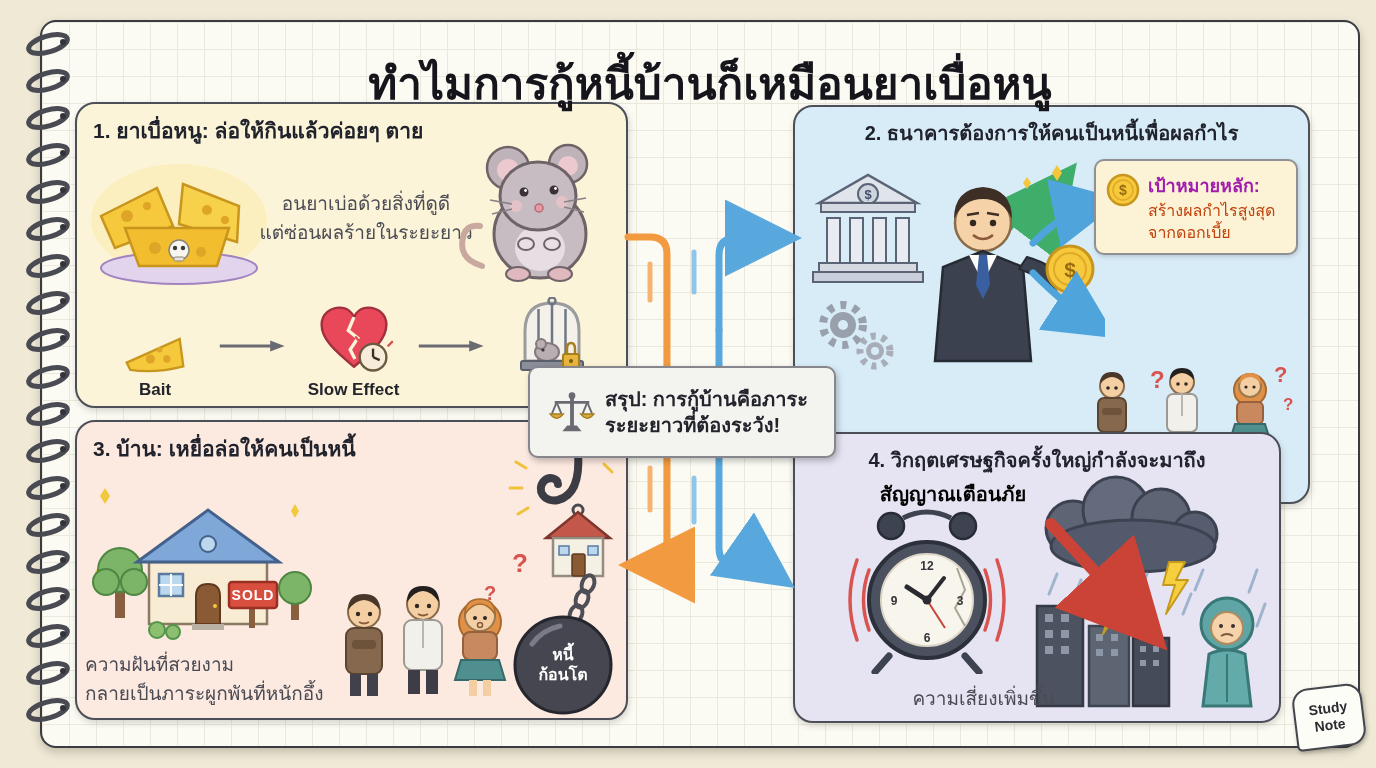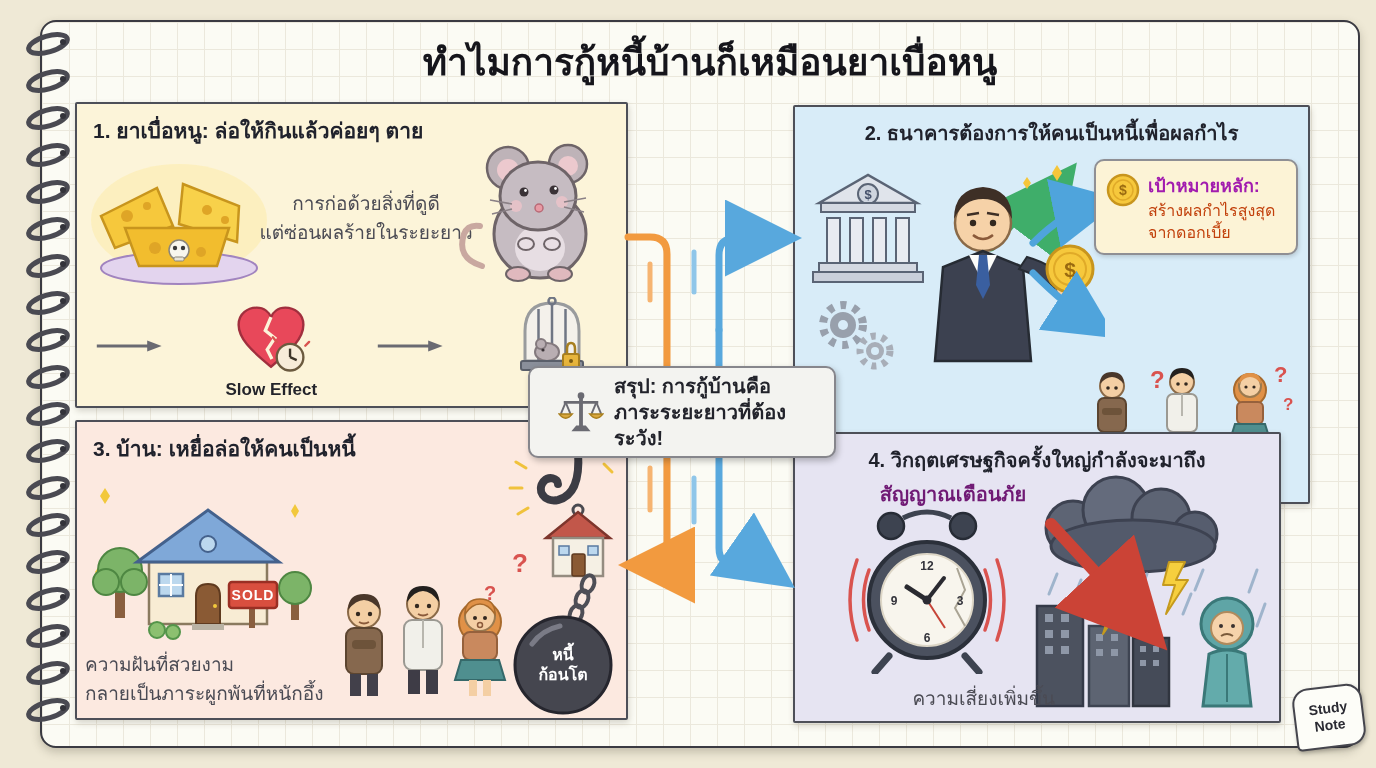--- a/index.html
+++ b/index.html
@@ -4,22 +4,22 @@
 <style>
   *{margin:0;padding:0;box-sizing:border-box}
   html,body{width:1376px;height:768px}
   body{font-family:"Liberation Sans",sans-serif;background:#efe9d6;overflow:hidden}
   .stage{position:relative;width:1376px;height:768px}
   .page{position:absolute;left:40px;top:20px;width:1320px;height:728px;background:#fbfbf4;
     border:2px solid #3a3a42;border-radius:16px;box-shadow:0 4px 10px rgba(60,55,40,.25);
     background-image:linear-gradient(#ebe8dc 1px,transparent 1px),linear-gradient(90deg,#ebe8dc 1px,transparent 1px);
     background-size:27px 27px}
   .spiral{position:absolute;left:8px;top:26px;width:80px;height:716px;z-index:6;pointer-events:none}
-  .title{position:absolute;left:110px;top:32px;width:1200px;text-align:center;font-size:37px;font-weight:bold;color:#15151b;z-index:3}
-  .panel{position:absolute;border:2px solid #4d4f58;border-radius:2px;box-shadow:1px 3px 6px rgba(70,60,40,.2);z-index:2}
+  .title{position:absolute;left:110px;top:48px;width:1200px;text-align:center;font-size:44px;font-weight:bold;color:#15151b;z-index:3}
+  .panel{position:absolute;border:2px solid #4d4f58;border-radius:20px;box-shadow:1px 3px 6px rgba(70,60,40,.2);z-index:2}
   .panel h2{font-weight:bold;font-size:21px;color:#20222c;padding:10px 16px 2px}
   .p1{left:75px;top:102px;width:553px;height:306px;background:#fcf4d9}
   .p2{left:793px;top:105px;width:517px;height:399px;background:#d8ecf8}
   .p3{left:75px;top:420px;width:553px;height:300px;background:#fce9e0}
   .p4{left:793px;top:432px;width:488px;height:291px;background:#e6e4f2}
   .p2 h2,.p4 h2{text-align:center;padding:10px 8px 2px;font-size:20px}
   
   .p1-cheese{position:absolute;left:10px;top:50px;width:190px;height:142px}
   .p1-mouse{position:absolute;right:12px;top:34px;width:162px;height:152px}
   .p1-caption{position:absolute;left:178px;top:86px;width:222px;text-align:center;font-size:19px;line-height:1.5;color:#4b4b54}
@@ -36,28 +36,28 @@
     padding:10px;display:flex;gap:8px;align-items:flex-start;box-shadow:1px 2px 4px rgba(0,0,0,.15)}
   .p2-goal .coin{width:34px;height:34px;flex:0 0 auto;margin-top:2px}
   .goal-title{font-weight:bold;font-size:18px;color:#a21caf}
   .goal-line{font-size:16px;color:#c2410c;line-height:1.35}
   .p2-people{position:absolute;right:10px;bottom:10px;width:220px;height:128px}
   
   .p3-house{position:absolute;left:10px;top:48px;width:240px;height:190px}
   .p3-caption{position:absolute;left:8px;bottom:10px;width:290px;font-size:19px;line-height:1.5;color:#4b4b54}
   .p3-hook{position:absolute;right:6px;top:0;width:300px;height:298px}
   
-  .p4-warning{position:absolute;left:58px;top:44px;width:200px;text-align:center;font-weight:bold;font-size:20px;color:#701a75}
+  .p4-warning{position:absolute;left:58px;top:44px;width:200px;text-align:center;font-weight:bold;font-size:20px;color:#000000}
   .p4-clock{position:absolute;left:46px;top:72px;width:172px;height:168px}
   .p4-storm{position:absolute;right:6px;top:40px;width:252px;height:238px}
   .p4-caption{position:absolute;left:40px;bottom:8px;width:220px;text-align:right;font-size:19px;line-height:1.5;color:#4b4b54}
   
   .connectors{position:absolute;left:0;top:0;width:1376px;height:768px;z-index:4;pointer-events:none}
   .summary{position:absolute;left:528px;top:366px;width:308px;height:92px;background:#f3f3f0;border:2px solid #86868c;border-radius:10px;
-    display:flex;align-items:center;gap:10px;padding:8px 28px;z-index:7;box-shadow:2px 3px 6px rgba(0,0,0,.25)}
+    display:flex;align-items:center;gap:10px;padding:8px 19px;z-index:7;box-shadow:2px 3px 6px rgba(0,0,0,.25)}
   .summary .scale{width:46px;height:46px;flex:0 0 auto}
   .summary-text{font-weight:bold;font-size:20px;line-height:1.3;color:#22232b}
   .badge{position:absolute;left:1294px;top:686px;width:70px;height:62px;background:#fdfdf8;border:2px solid #45454d;
     border-radius:16px 16px 16px 5px;transform:rotate(-7deg);display:flex;flex-direction:column;align-items:center;justify-content:center;
     font-weight:bold;font-size:14px;line-height:1.25;color:#2a2a32;z-index:8;box-shadow:1px 2px 4px rgba(0,0,0,.25)}
 </style>
 </head>
 <body>
 
 <div class="stage">
@@ -109,21 +109,21 @@
       <path d="M38,74 L142,74 L130,112 L52,112 Z" fill="#f2bd2e" stroke="#c8951d" stroke-width="2.5"></path>
       <circle cx="68" cy="94" r="6" fill="#dfa526"></circle>
         <circle cx="114" cy="98" r="5" fill="#dfa526"></circle>
       <circle cx="92" cy="96" r="10" fill="#f8f6ee" stroke="#8a857a" stroke-width="1.5"></circle>
       <circle cx="88" cy="94" r="2.2" fill="#3a3a3a"></circle>
         <circle cx="96" cy="94" r="2.2" fill="#3a3a3a"></circle>
       <rect x="87" y="103" width="10" height="4" rx="1.5" fill="#e8e4d8" stroke="#8a857a" stroke-width="1"></rect>
     </svg>
 
     <div class="p1-caption">
-      <div>การก่อด้วยสิ่งที่ดูดี</div>
+      <div>อนยาเบ่อด้วยสิ่งที่ดูดี</div>
       <div>แต่ซ่อนผลร้ายในระยะยาว</div>
     </div>
 
     <svg class="p1-mouse" viewBox="0 0 162 152">
       <path d="M30,128 Q4,120 12,96 Q16,86 28,88" fill="none" stroke="#c9a8a0" stroke-width="6" stroke-linecap="round"></path>
       <circle cx="56" cy="30" r="21" fill="#beb3b8" stroke="#6e6468" stroke-width="2.5"></circle>
       <circle cx="56" cy="32" r="11" fill="#ecc9ce"></circle>
       <circle cx="116" cy="26" r="19" fill="#beb3b8" stroke="#6e6468" stroke-width="2.5"></circle>
       <circle cx="116" cy="28" r="10" fill="#ecc9ce"></circle>
       <ellipse cx="88" cy="96" rx="46" ry="44" fill="#c6bcc2" stroke="#6e6468" stroke-width="3"></ellipse>
@@ -137,20 +137,29 @@
         <circle cx="110" cy="64" r="6" fill="#f2c4ca" opacity="0.7"></circle>
       <circle cx="87" cy="70" r="4" fill="#e89aa4" stroke="#b86a76" stroke-width="1.5"></circle>
       <path d="M60,66 L38,62 M60,71 L40,76 M112,64 L134,60 M112,69 L132,74" stroke="#8a8086" stroke-width="1.5"></path>
       <ellipse cx="74" cy="106" rx="8" ry="6" fill="#e9dfe4" stroke="#6e6468" stroke-width="2"></ellipse>
       <ellipse cx="100" cy="106" rx="8" ry="6" fill="#e9dfe4" stroke="#6e6468" stroke-width="2"></ellipse>
       <ellipse cx="66" cy="136" rx="12" ry="7" fill="#e0b9be" stroke="#6e6468" stroke-width="2"></ellipse>
       <ellipse cx="108" cy="136" rx="12" ry="7" fill="#e0b9be" stroke="#6e6468" stroke-width="2"></ellipse>
     </svg>
 
     <div class="p1-steps">
+      <div class="p1-step">
+        <svg class="si" width="64" height="58" viewBox="0 0 70 60">
+          <path d="M4,46 L62,20 L66,50 Q35,58 8,54 Z" fill="#f6c83c" stroke="#c8951d" stroke-width="2.5"></path>
+          <circle cx="30" cy="42" r="5" fill="#dfa526"></circle>
+            <circle cx="48" cy="42" r="4" fill="#dfa526"></circle>
+            <circle cx="40" cy="32" r="3" fill="#dfa526"></circle>
+        </svg>
+        <div class="step-label">Bait</div>
+      </div>
       <svg class="step-arrow" viewBox="0 0 80 16">
         <line x1="2" y1="8" x2="60" y2="8" stroke="#6a6a72" stroke-width="3.5"></line>
         <polygon points="58,2 74,8 58,14" fill="#6a6a72"></polygon>
       </svg>
       <div class="p1-step">
         <svg class="si" width="80" height="72" viewBox="0 0 84 74">
           <path d="M42,64 C20,46 8,34 8,20 C8,8 18,2 27,2 C35,2 40,7 42,12 C44,7 49,2 57,2 C66,2 76,8 76,20 C76,34 64,46 42,64 Z" fill="#e8485a" stroke="#a12f3e" stroke-width="2.5"></path>
           <polyline points="42,12 36,26 46,34 38,46 43,56" fill="none" stroke="#fcf4d9" stroke-width="3.5"></polyline>
           <circle cx="62" cy="54" r="14" fill="#f7ecd9" stroke="#6b5a3f" stroke-width="2.5"></circle>
           <line x1="62" y1="54" x2="62" y2="45" stroke="#3b3226" stroke-width="2.5"></line>

